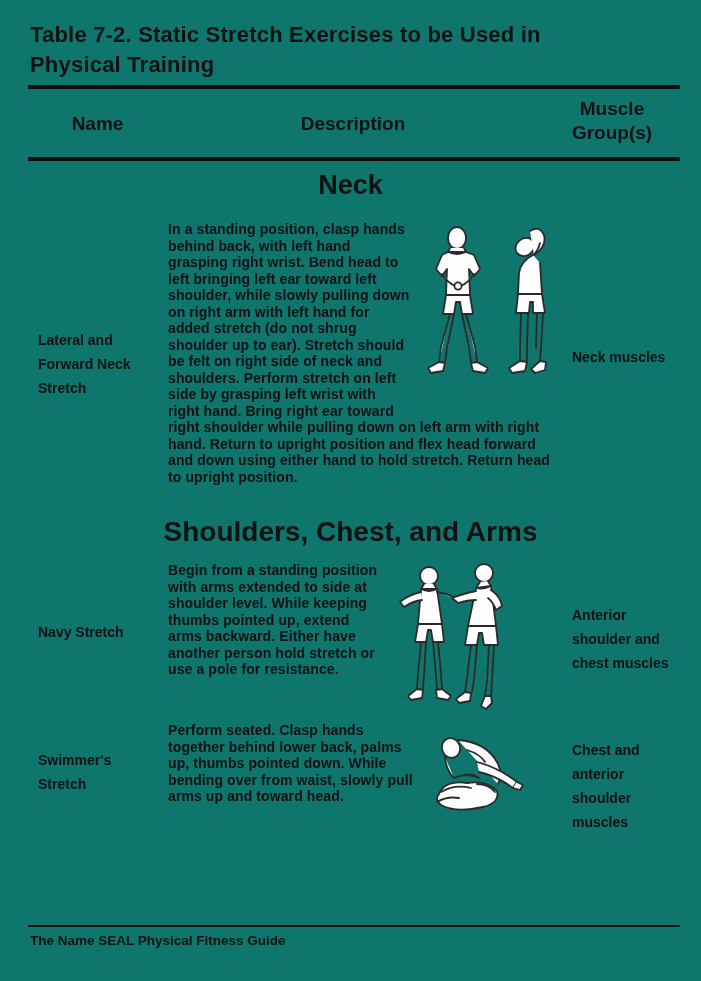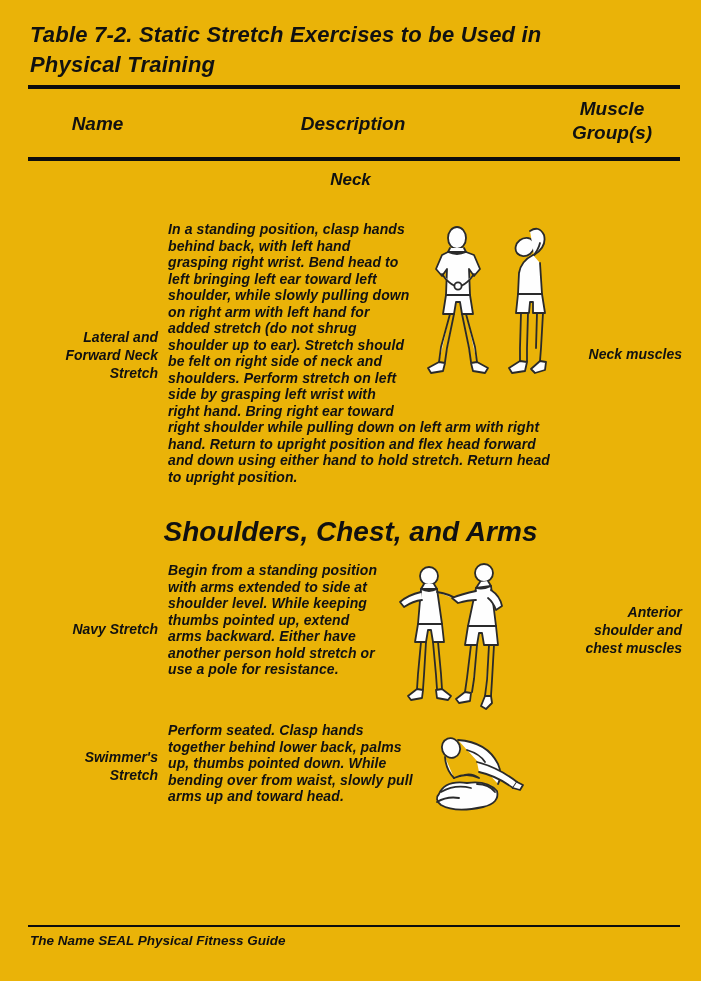--- a/index.html
+++ b/index.html
@@ -1,24 +1,23 @@
 <!DOCTYPE html>
 <html><head>
 <meta charset="utf-8">
 <style>
   html,body{margin:0;padding:0;background:#e8e8e8;}
   .page{
     position:relative;
     width:701px;height:981px;
     margin:0 auto;
-    background:#eab308;
+    background:#0f766e;
     color:#111;
     font-family:"Liberation Sans","DejaVu Sans",sans-serif;
     overflow:hidden;
-    font-style:italic;
   }
   .abs{position:absolute;}
   .doc-title{
     left:30px;top:20px;width:645px;
     font-size:22px;font-weight:bold;line-height:1.35;
     letter-spacing:0.2px;
   }
   .rule{left:28px;width:652px;background:#0d0d0d;}
   .rule-thick{height:4px;}
   .rule-thin{height:2px;}
@@ -26,21 +25,21 @@
     font-size:19px;font-weight:bold;text-align:center;line-height:1.25;
   }
   .section-heading{
     left:0;width:701px;text-align:center;font-weight:bold;
   }
   .body-text{
     font-size:14px;font-weight:bold;line-height:16.5px;
     letter-spacing:0.1px;
   }
   .name-cell,.muscle-cell{
-    font-size:14px;font-weight:bold;line-height:18px;text-align:right;
+    font-size:14px;font-weight:bold;line-height:24px;text-align:left;
   }
   .fig-float{
     float:right;
     margin:0 0 4px 8px;
   }
   .fig-float svg{display:block;}
   .footer-left{
     left:30px;top:933px;
     font-size:13.5px;font-weight:bold;
   }
@@ -61,21 +60,21 @@
   </div>
 
   <div class="abs rule rule-thick" style="top:85px;"></div>
 
   <div class="abs col-header" style="left:35px;top:112px;width:125px;">Name</div>
   <div class="abs col-header" style="left:552px;top:97px;width:120px;">Muscle Group(s)</div>
   <div class="abs col-header" style="left:253px;top:112px;width:200px;">Description</div>
 
   <div class="abs rule rule-thick" style="top:157px;"></div>
 
-  <div class="abs section-heading" style="top:170px;font-size:17px;">Neck</div>
+  <div class="abs section-heading" style="top:170px;font-size:27px;">Neck</div>
 
   <div class="abs name-cell" style="left:38px;top:328px;width:120px;">Lateral and Forward Neck Stretch</div>
 
   <div class="abs body-text desc-cell" style="left:168px;top:221px;width:396px;">
     <span class="fig-float">
 
       <svg width="145" height="185" viewBox="0 0 145 185">
         <g stroke="#2a2a2a" stroke-width="1.8" fill="#fefefe" stroke-linecap="round" stroke-linejoin="round">
 
           <ellipse cx="38" cy="17" rx="9" ry="11"></ellipse>
@@ -171,18 +170,19 @@
           <path d="M12,72 Q18,58 40,61 Q60,58 70,69 Q73,81 56,85 Q28,91 14,83 Q7,77 12,72 Z"></path>
           <path d="M14,70 Q28,62 44,66"></path>
           <path d="M50,62 Q62,62 68,70"></path>
           <path d="M10,80 Q20,74 32,76"></path>
         </g>
       </svg>
     </span>
     <span>Perform seated. Clasp hands together behind lower back, palms up, thumbs pointed down. While bending over from waist, slowly pull arms up and toward head.</span>
   </div>
 
+  <div class="abs muscle-cell" style="left:572px;top:738px;width:110px;">Chest and anterior shoulder muscles</div>
 
   <div class="abs rule rule-thin" style="top:925px;"></div>
   <div class="abs footer-left">The Name SEAL Physical Fitness Guide</div>
   <div class="abs footer-page">123</div>
 
 </div>
 
 </body></html>

